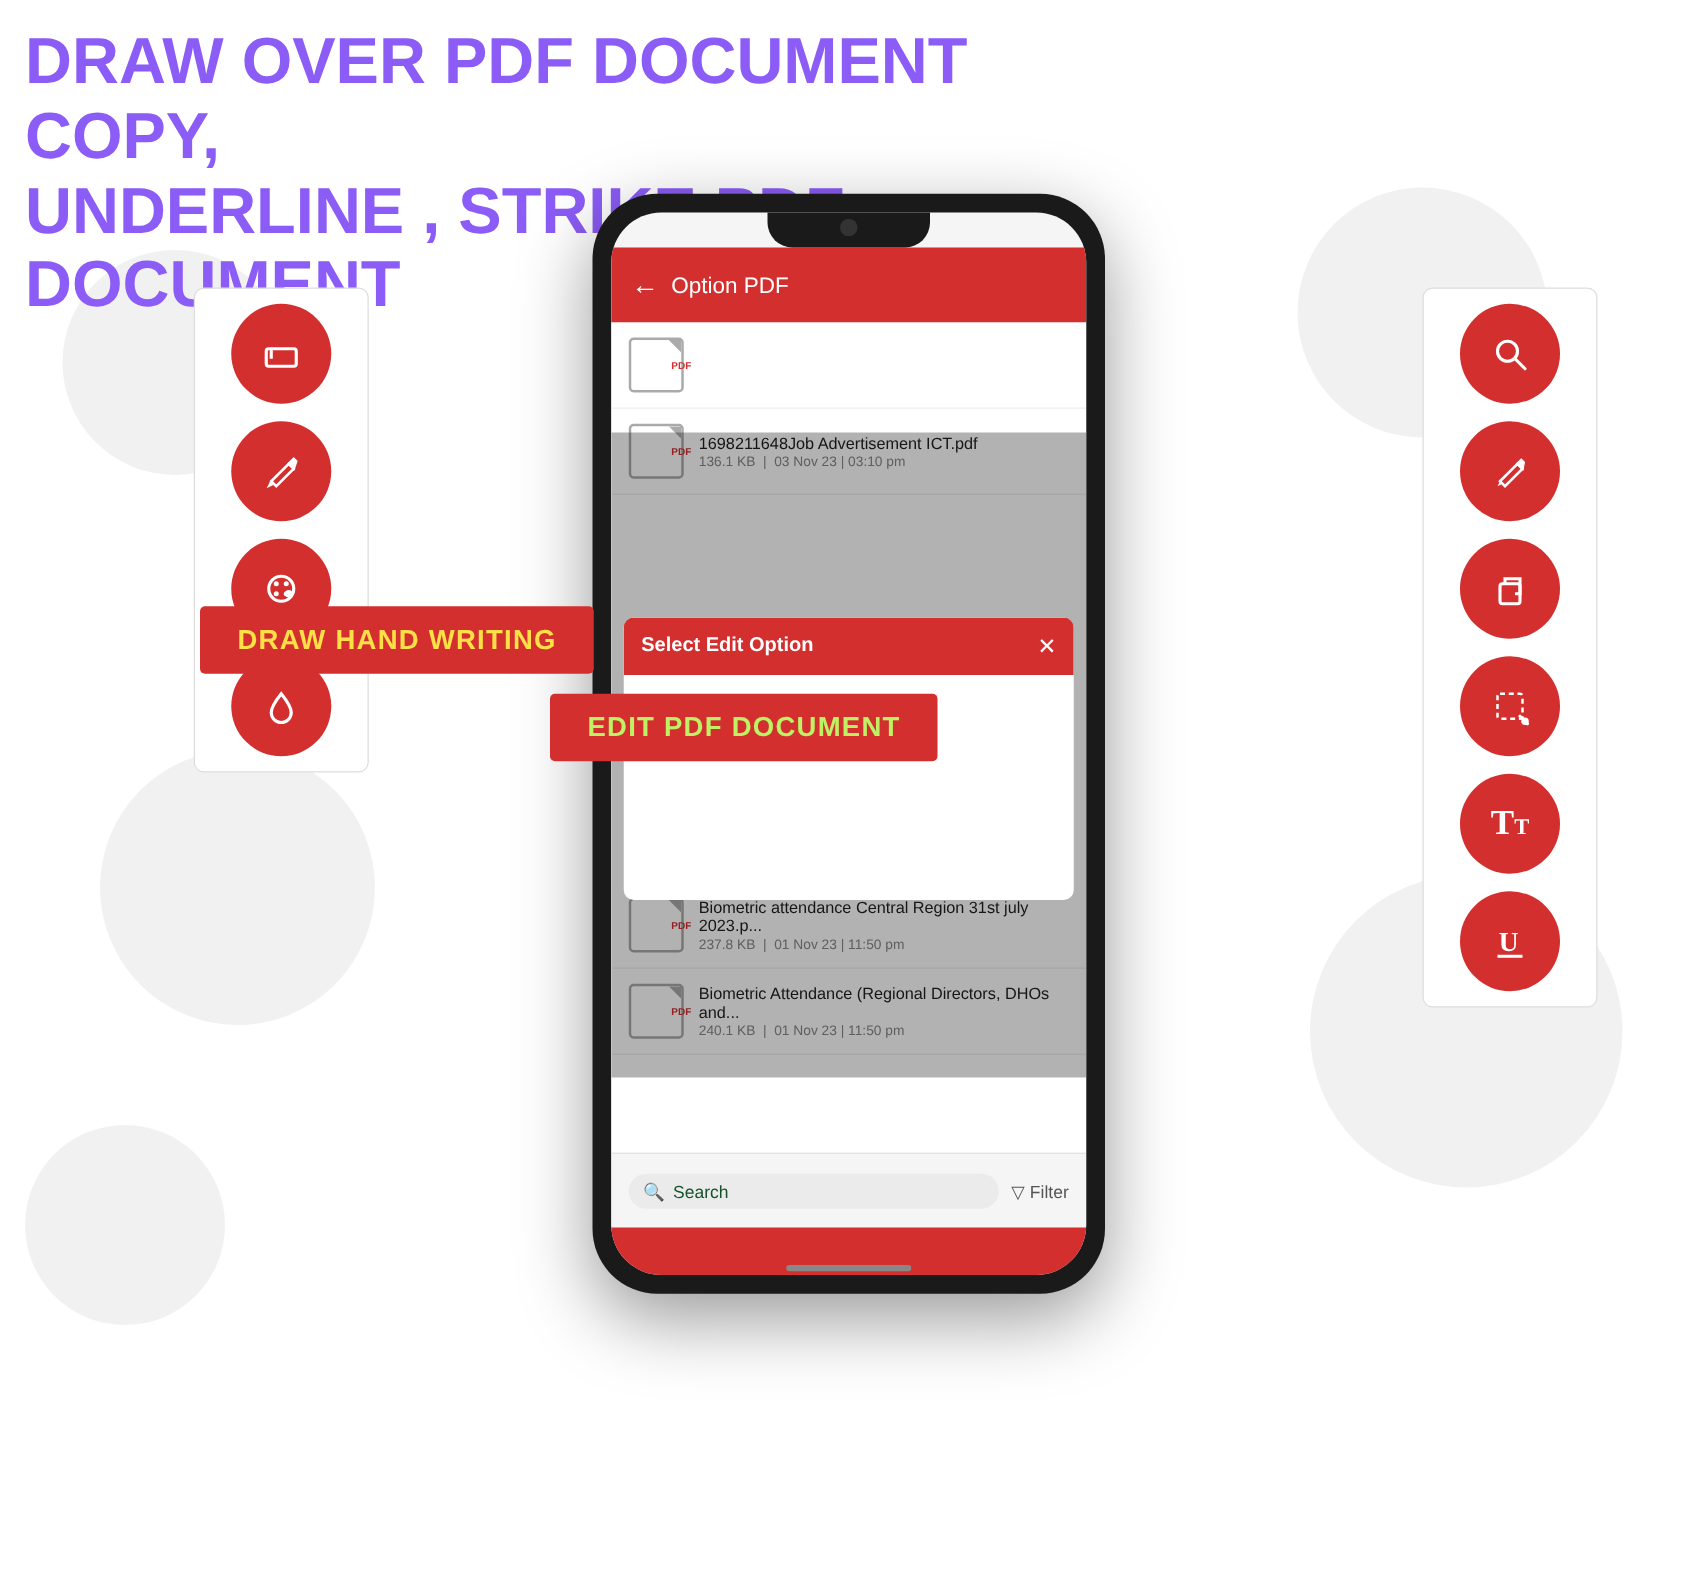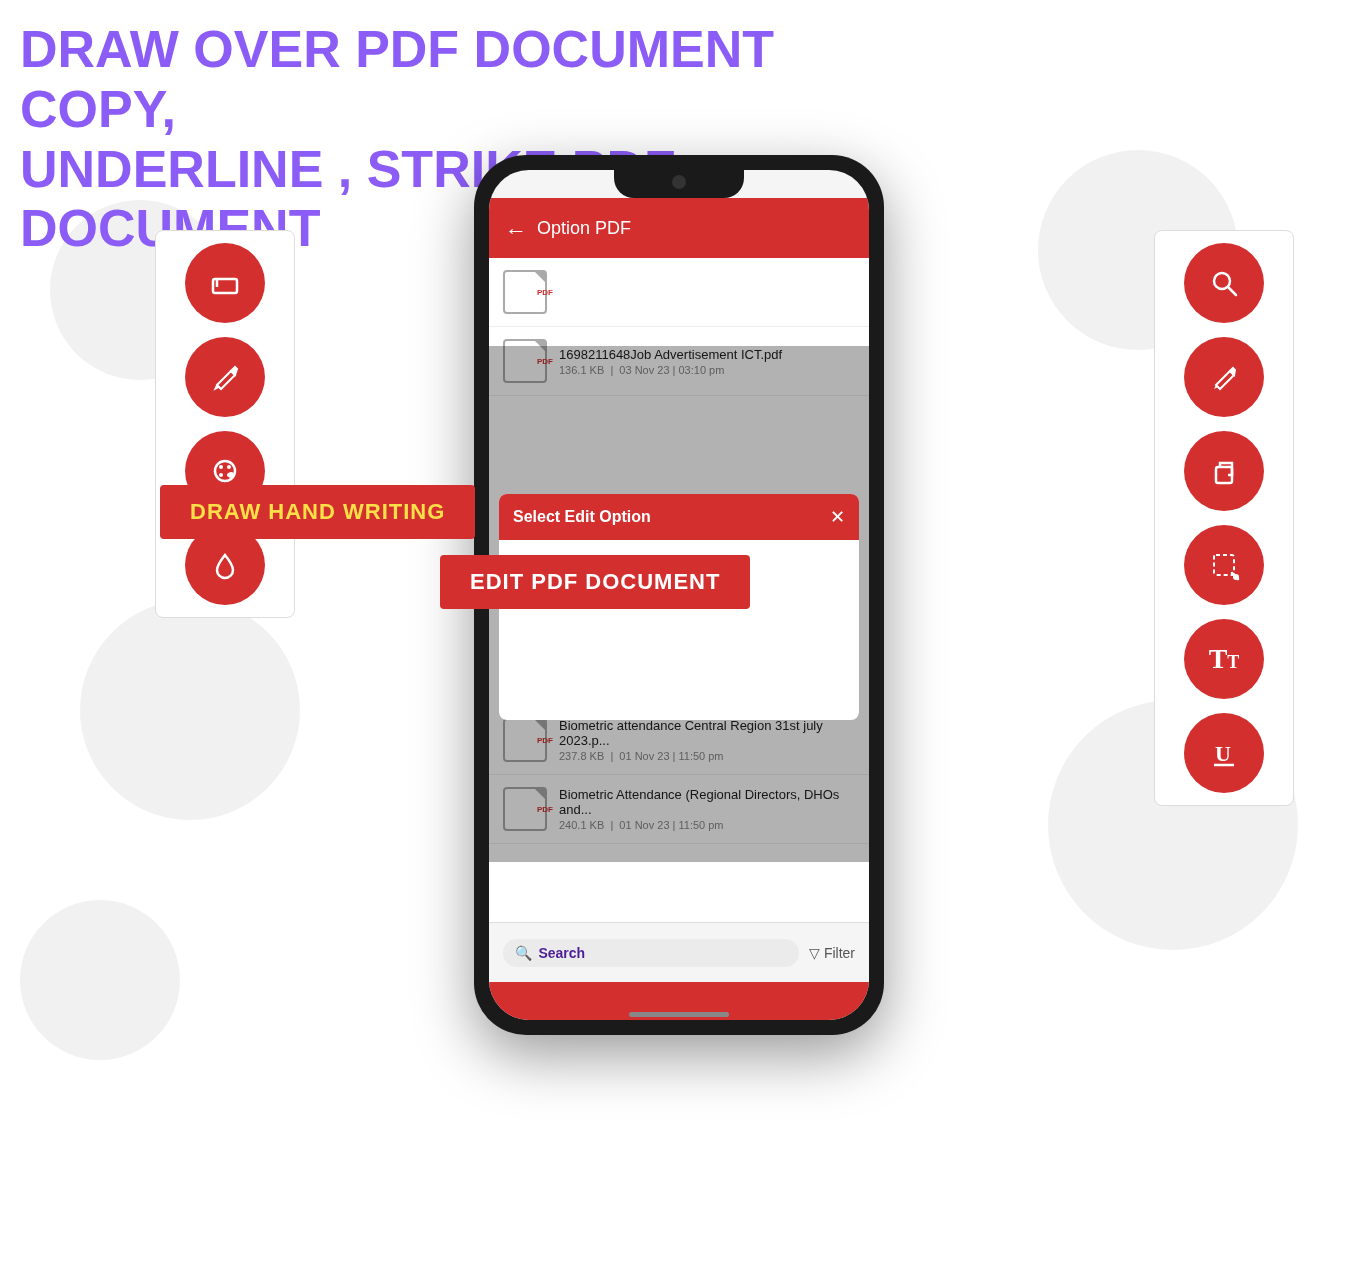--- a/index.html
+++ b/index.html
@@ -47,21 +47,21 @@
       flex-direction: column;
       gap: 14px;
       align-items: center;
       z-index: 5;
     }
 
     
     .right-toolbar {
       position: absolute;
       top: 230px;
-      right: 64px;
+      right: 80px;
       width: 140px;
       background: #fff;
       border: 1px solid #ddd;
       border-radius: 8px;
       padding: 12px 10px;
       display: flex;
       flex-direction: column;
       gap: 14px;
       align-items: center;
       z-index: 5;
@@ -282,23 +282,22 @@
       border-radius: 20px;
       padding: 6px 12px;
     }
 
     .search-icon-small {
       color: #888;
       font-size: 14px;
     }
 
     .search-placeholder {
-      color: #4c1d95;
+      color: #14532d;
       font-size: 14px;
-      font-weight: bold;
     }
 
     .filter-area {
       display: flex;
       align-items: center;
       gap: 4px;
       color: #555;
       font-size: 14px;
     }
 
@@ -316,21 +315,21 @@
       z-index: 50;
       letter-spacing: 1px;
     }
 
     
     .floating-btn-2 {
       position: absolute;
       top: 555px;
       left: 440px;
       background: #d32f2f;
-      color: #ffffff;
+      color: #bef264;
       font-weight: 900;
       font-size: 22px;
       padding: 14px 30px;
       border-radius: 4px;
       z-index: 50;
       letter-spacing: 1px;
     }
 
     
     .phone-home-bar {

